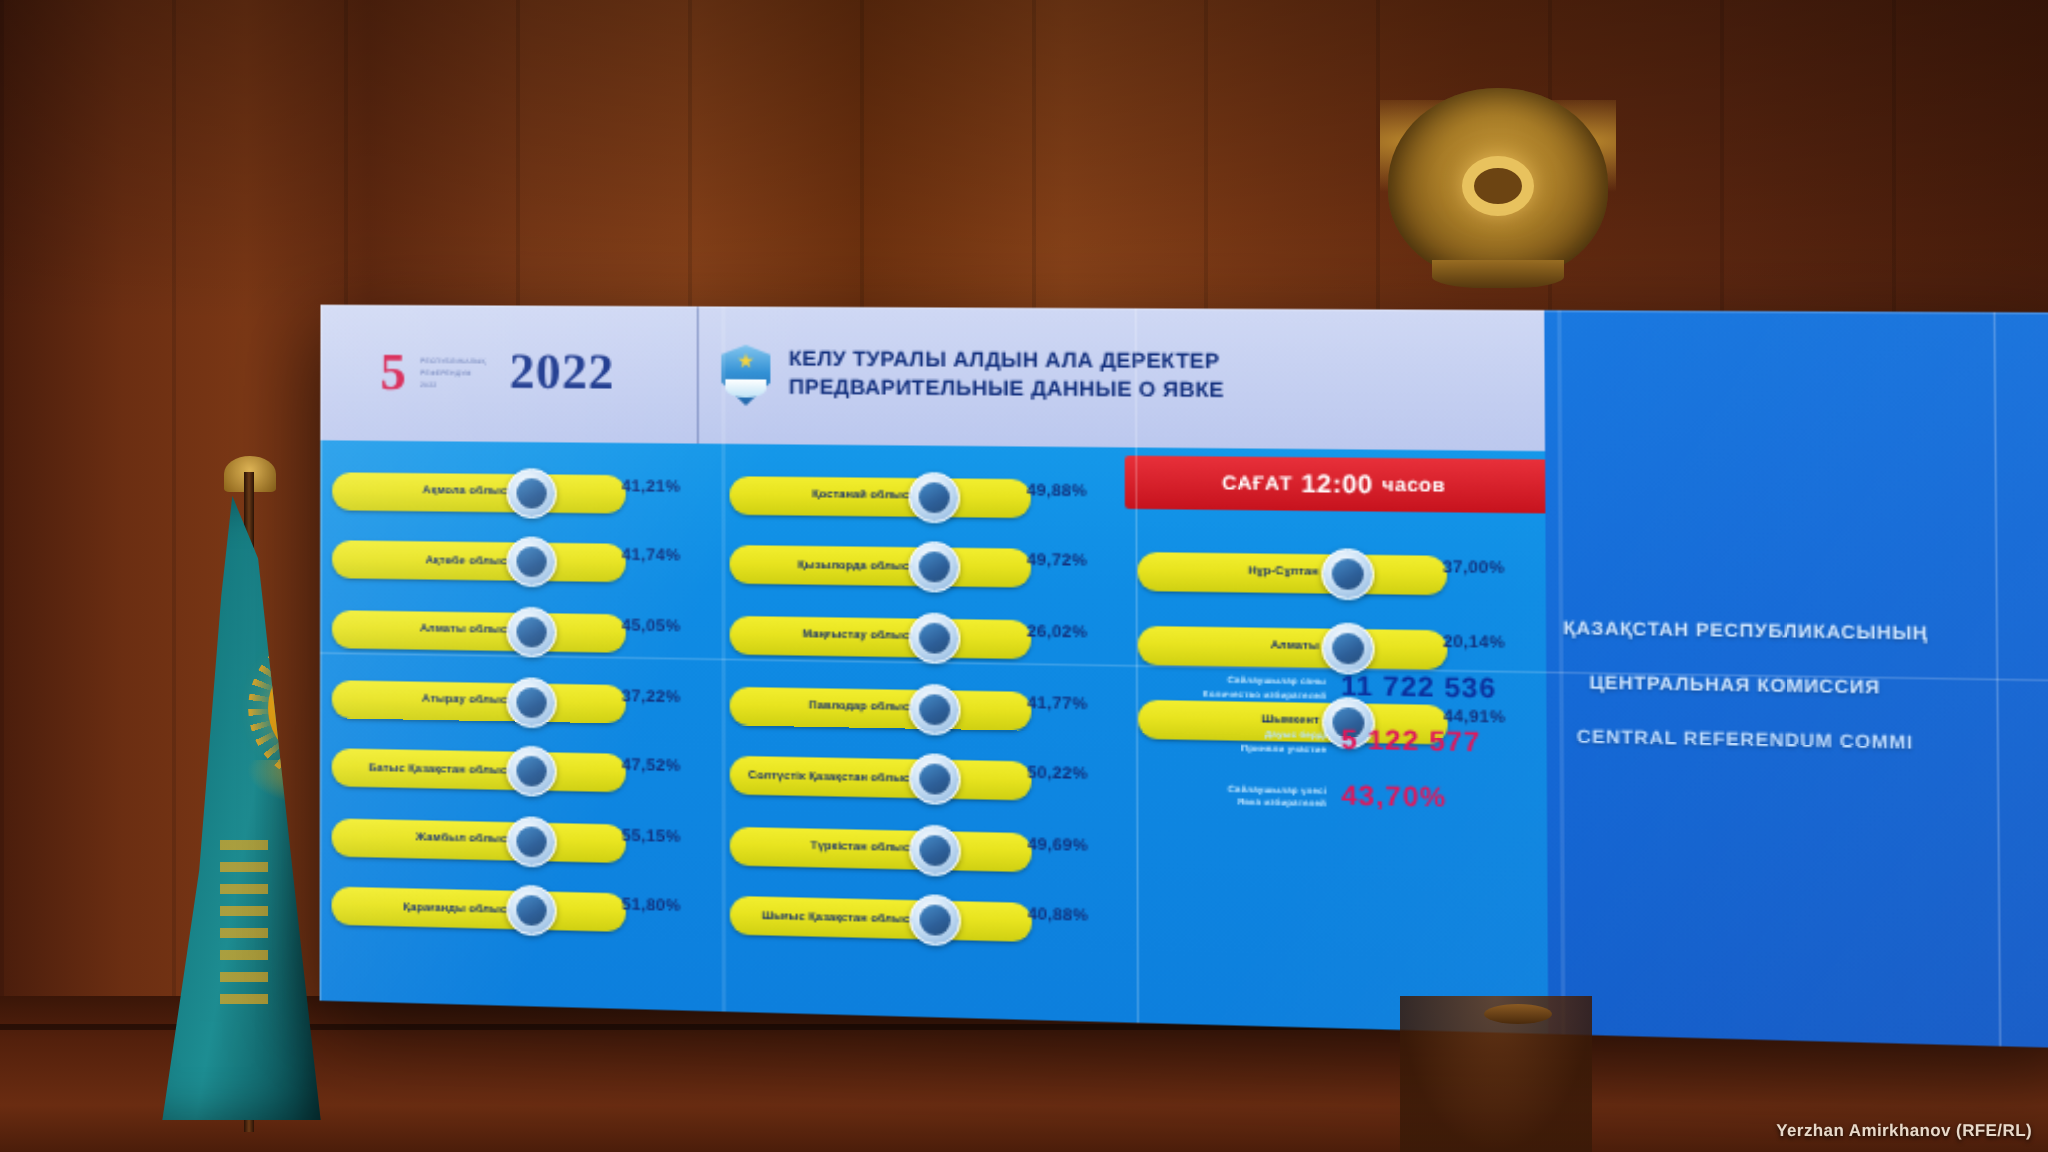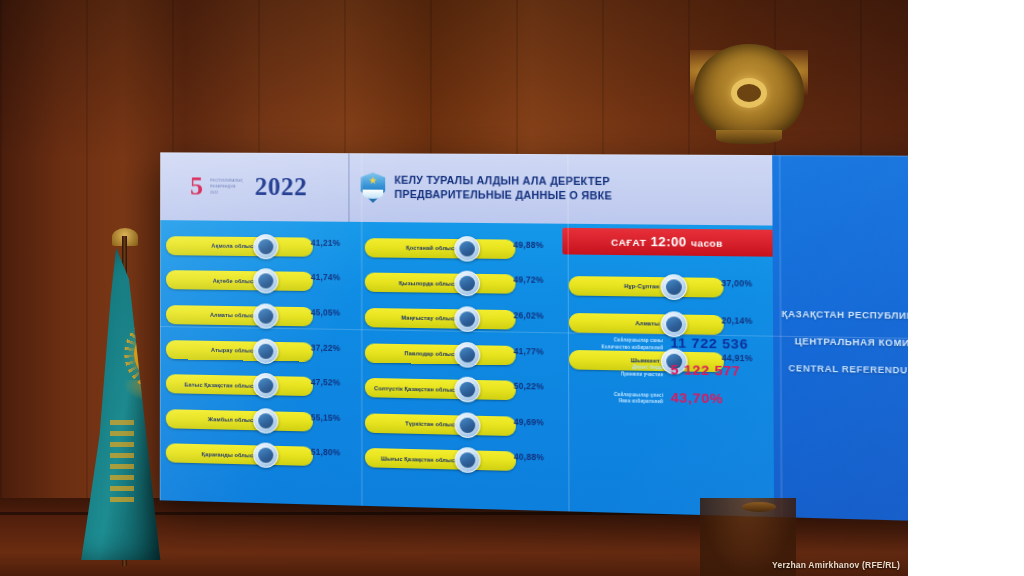--- a/index.html
+++ b/index.html
@@ -4,21 +4,21 @@
 <style>
   * { box-sizing: border-box; margin: 0; padding: 0; }
   html, body {
     width: 1024px; height: 576px;
     overflow: hidden;
     font-family: "Liberation Sans", sans-serif;
   }
 
   #scene {
     position: relative;
-    width: 908px; height: 576px;
+    width: 1024px; height: 576px;
     background: #5a2410;
     overflow: hidden;
   }
 
   
   .wall {
     position: absolute; left: 0; top: 0;
     width: 1024px; height: 576px;
     background:
       linear-gradient(90deg,

